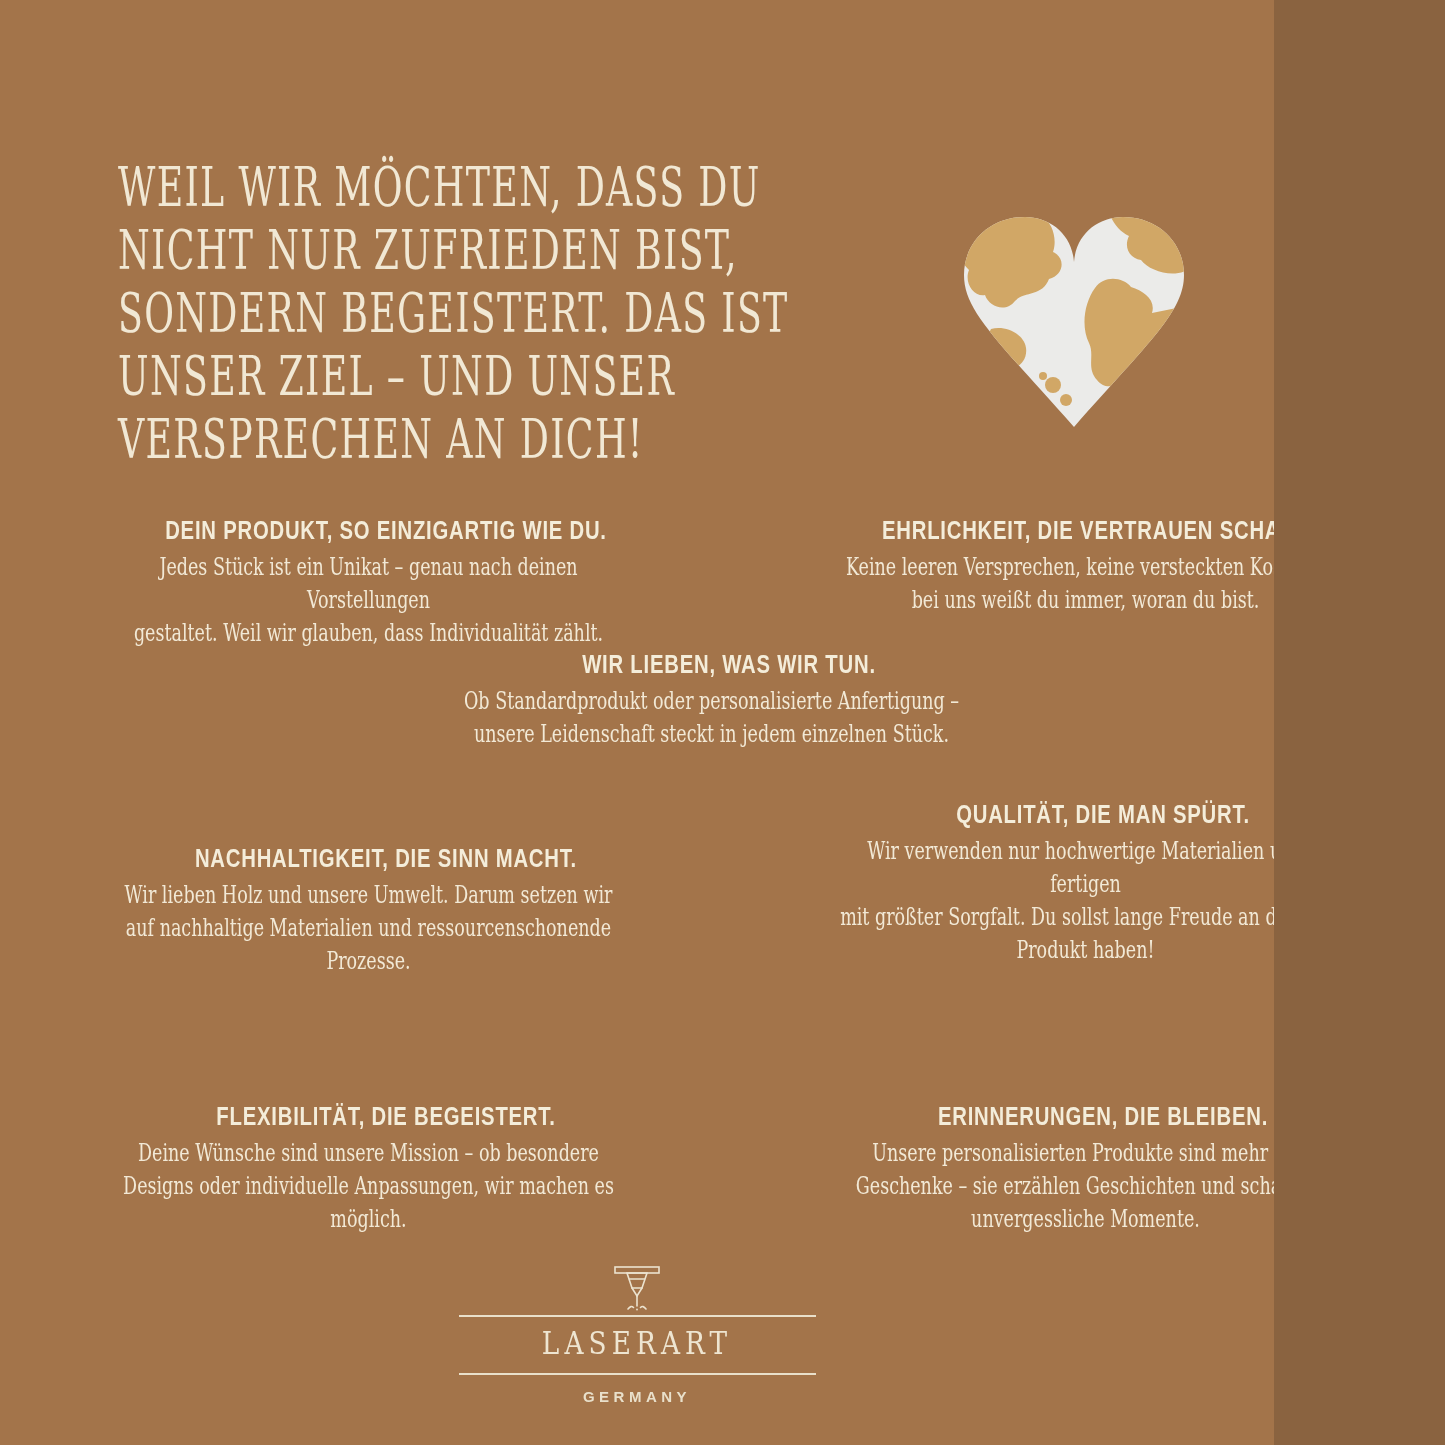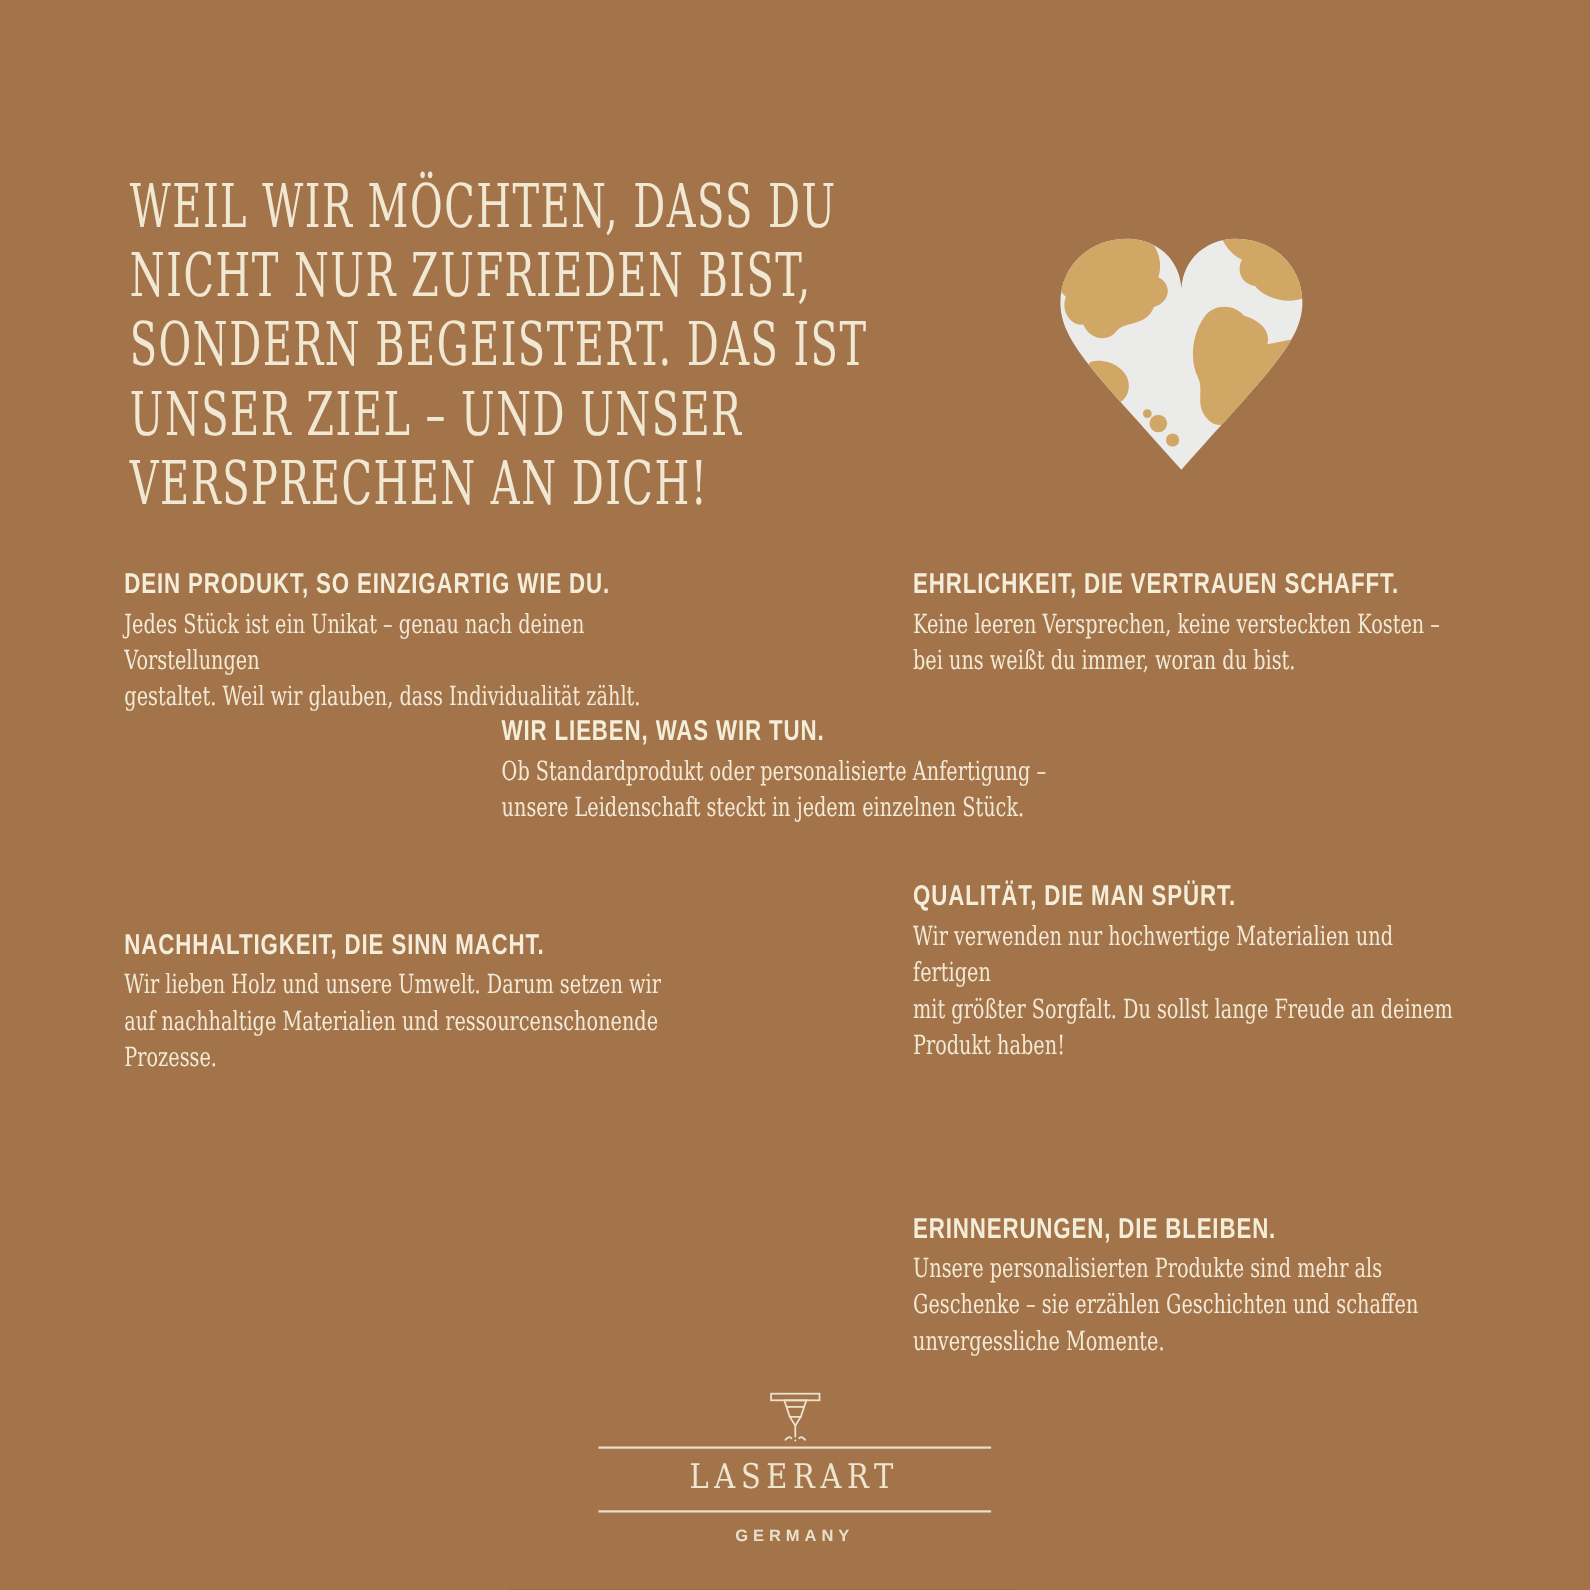--- a/index.html
+++ b/index.html
@@ -1,37 +1,38 @@
 <!DOCTYPE html>
 <html><head>
 <meta charset="utf-8">
 <style>
   html,body{margin:0;padding:0;background:#8a6340;}
   .canvas{
     position:relative;
-    width:1445px;height:1445px;
+    width:1234px;height:1445px;
     background:#a3744a;
     overflow:hidden;
     font-family:"DejaVu Serif", serif;
+    padding-left:40px;
   }
   
   .headline{
     position:absolute;left:118px;top:156px;
     font-family:"DejaVu Serif", serif;
     font-size:55px;line-height:63px;
     letter-spacing:2px;
     color:#f1e8d4;
     white-space:pre-line;
     transform:scaleX(0.66);
     transform-origin:0 0;
   }
   
   .heart{position:absolute;left:945px;top:208px;width:258px;height:228px;}
   
-  .section{position:absolute;width:700px;}
+  .section{position:absolute;width:700px;text-align:center;}
   .s1{left:113px;top:514px;}
   .s2{left:830px;top:514px;}
   .s3{left:456px;top:648px;}
   .s4{left:113px;top:798px;margin-top:44px;}
   .s5{left:830px;top:798px;}
   .s6{left:438px;top:950px;}
   .s7{left:113px;top:1100px;}
   .s8{left:830px;top:1100px;}
   .sec-title{
     font-family:"Liberation Sans", sans-serif;
@@ -137,20 +138,26 @@
   </div>
 
   <div class="section s5">
     <div class="sec-title">QUALITÄT, DIE MAN SPÜRT.</div>
     <div class="sec-body">Wir verwenden nur hochwertige Materialien und fertigen
 mit größter Sorgfalt. Du sollst lange Freude an deinem
 Produkt haben!</div>
   </div>
 
 
+  <div class="section s7">
+    <div class="sec-title">FLEXIBILITÄT, DIE BEGEISTERT.</div>
+    <div class="sec-body">Deine Wünsche sind unsere Mission – ob besondere
+Designs oder individuelle Anpassungen, wir machen es
+möglich.</div>
+  </div>
 
   <div class="section s8">
     <div class="sec-title">ERINNERUNGEN, DIE BLEIBEN.</div>
     <div class="sec-body">Unsere personalisierten Produkte sind mehr als
 Geschenke – sie erzählen Geschichten und schaffen
 unvergessliche Momente.</div>
   </div>
 
   <div class="logo">
     <svg class="laser-icon" width="52" height="50" viewBox="0 0 52 50" xmlns="http://www.w3.org/2000/svg" fill="none" stroke="#ece3cf" stroke-width="1.6" stroke-linecap="round">

